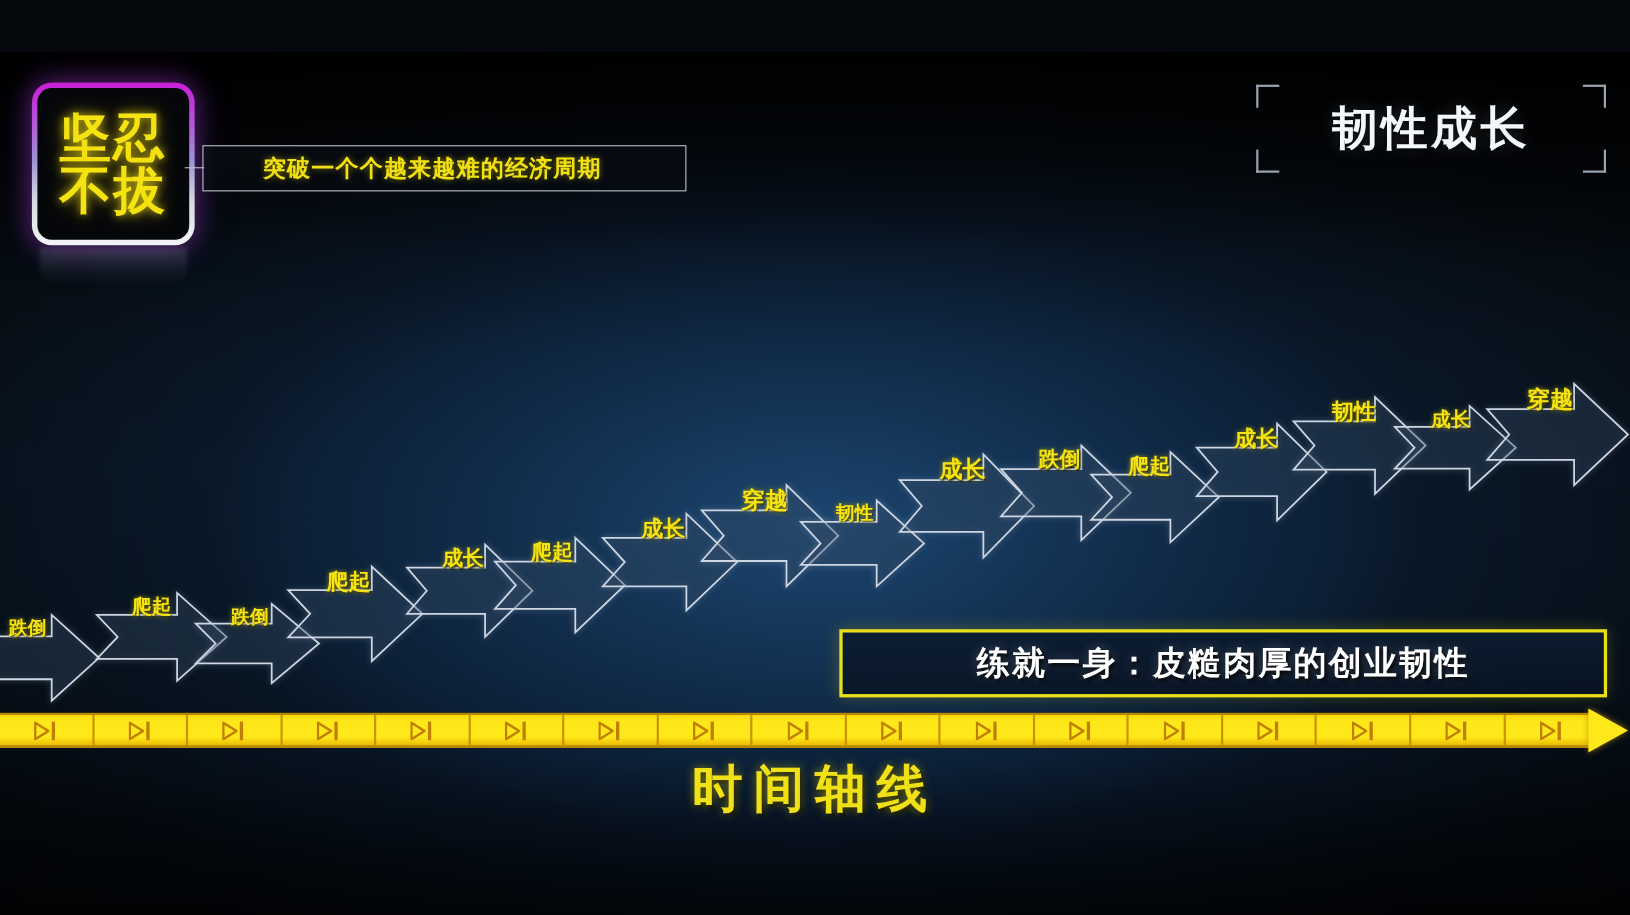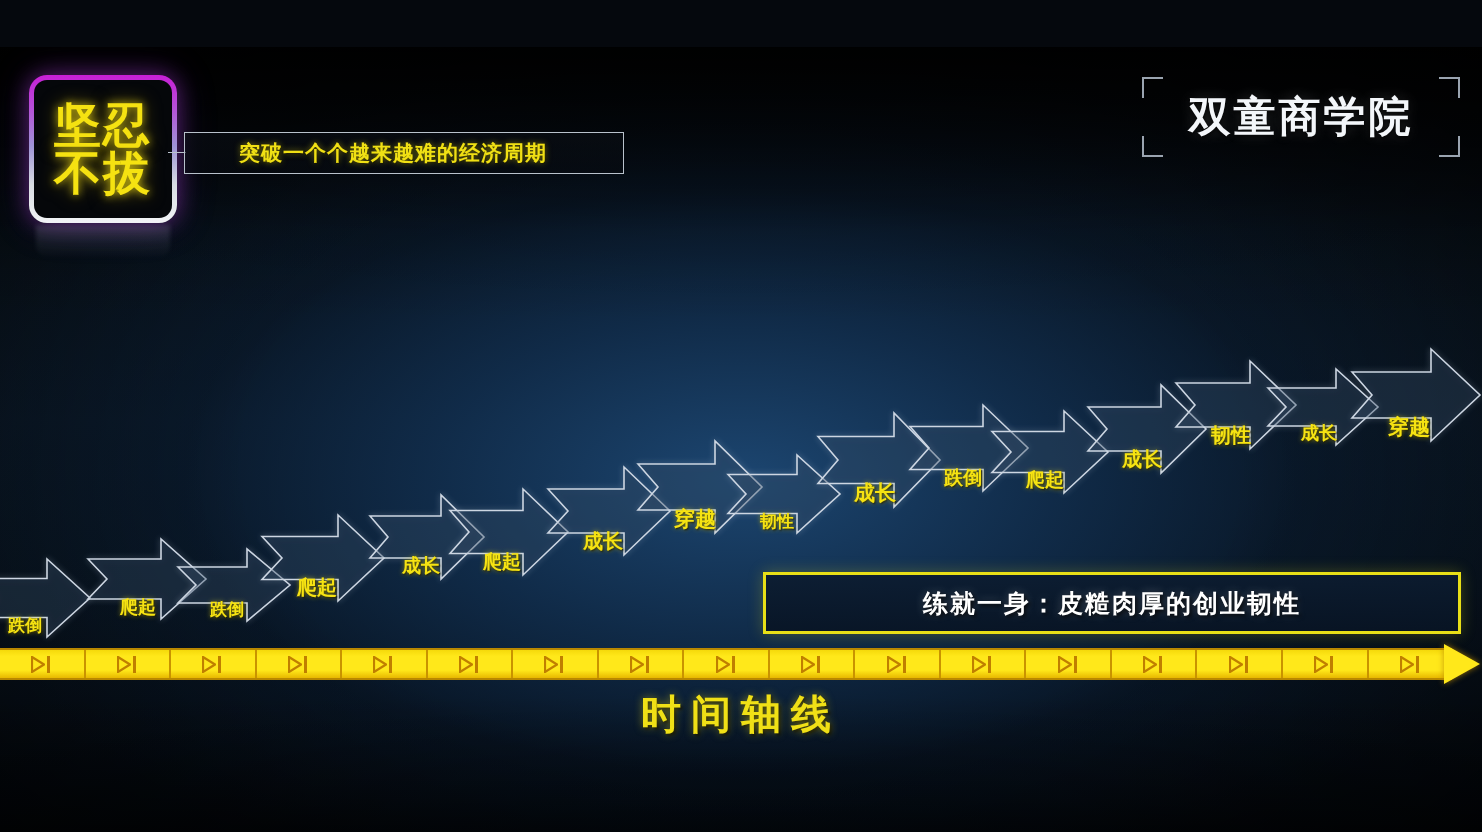--- a/index.html
+++ b/index.html
@@ -95,38 +95,38 @@
   .chain{position:absolute;left:0;top:300px;width:1482px;height:300px;}
   .arrow{position:absolute;display:block;}
   .arrow svg{display:block;overflow:visible;}
   .arrow .poly{
     fill:rgba(16,40,66,0.30);
     stroke:#cdd6e2;stroke-width:1.6;stroke-linejoin:miter;
     filter:drop-shadow(0 0 3px rgba(200,215,235,0.35));
   }
   .arrow-label{
     position:absolute;left:0;top:0;width:100%;height:100%;
-    display:flex;align-items:flex-end;justify-content:flex-start;
+    display:flex;align-items:flex-start;justify-content:flex-start;
     pointer-events:none;
   }
   .arrow-label span{
     color:#f6e312;font-weight:700;white-space:nowrap;
     text-shadow:0 0 5px rgba(246,227,18,0.6),1px 1px 2px rgba(0,0,0,0.95);
   }
 
   
   .callout{
     position:absolute;left:763px;top:525px;width:698px;height:62px;
     border:3px solid #e8df17;box-sizing:border-box;
     background:linear-gradient(180deg,rgba(12,28,48,0.92),rgba(8,20,36,0.92));
     display:flex;align-items:center;justify-content:center;
     box-shadow:0 0 14px rgba(232,223,23,0.25);
   }
   .callout span{
-    color:#ffffff;font-size:25px;font-weight:700;letter-spacing:2px;white-space:nowrap;
+    color:#ffffff;font-size:30px;font-weight:700;letter-spacing:2px;white-space:nowrap;
     text-shadow:2px 2px 4px rgba(0,0,0,0.95),0 0 10px rgba(255,255,255,0.25);
   }
 
   
   .timeline{position:absolute;left:0;top:601px;width:1482px;height:32px;}
   .tl-bar{
     position:absolute;left:0;top:0;width:1452px;height:32px;
     background:linear-gradient(180deg,#f5d90a 0%,#ffe81a 22%,#ffe81a 72%,#e8b800 100%);
     box-sizing:border-box;border-top:2px solid #b98800;border-bottom:2px solid #b98800;
     display:flex;
@@ -154,21 +154,21 @@
   .tl-tri{
     position:absolute;left:0;top:0;width:14px;height:17px;
   }
   .tl-tri svg{display:block;}
   .tl-pipe{
     position:absolute;right:2px;top:0;width:3px;height:17px;background:#c07f00;
   }
 
   .tl-label{
     position:absolute;left:0;top:640px;width:1482px;text-align:center;
-    color:#f0e016;font-size:40px;font-weight:700;letter-spacing:10px;
+    color:#f0e016;font-size:46px;font-weight:700;letter-spacing:10px;
     text-shadow:0 0 9px rgba(240,224,22,0.5),2px 2px 3px rgba(0,0,0,0.9);
   }
 </style>
 </head>
 <body>
 
 <div id="slide">
 
   <div class="badge">
     <div class="badge-inner">
@@ -181,21 +181,21 @@
   <div class="subbar-connector"></div>
   <div class="subbar">
     <div class="subbar-text">突破一个个越来越难的经济周期</div>
   </div>
 
   <div class="logo">
     <span class="crn tl"></span>
     <span class="crn tr"></span>
     <span class="crn bl"></span>
     <span class="crn br"></span>
-    <div class="logo-text">双童商学院</div>
+    <div class="logo-text">韧性成长</div>
   </div>
 
 
   <div class="chain" id="chain">
       <div class="arrow" style="left: -22px; top: 212px; width: 112px; height: 78px;">
         <svg width="112" height="78" viewBox="0 0 112 78">
           <polygon class="poly" points="0,19.5 18,39 0,58.5 69,58.5 69,78 112,39 69,0 69,19.5"></polygon>
         </svg>
         <div class="arrow-label">
           <span style="font-size: 17px; margin-left: 30px;">跌倒</span>

